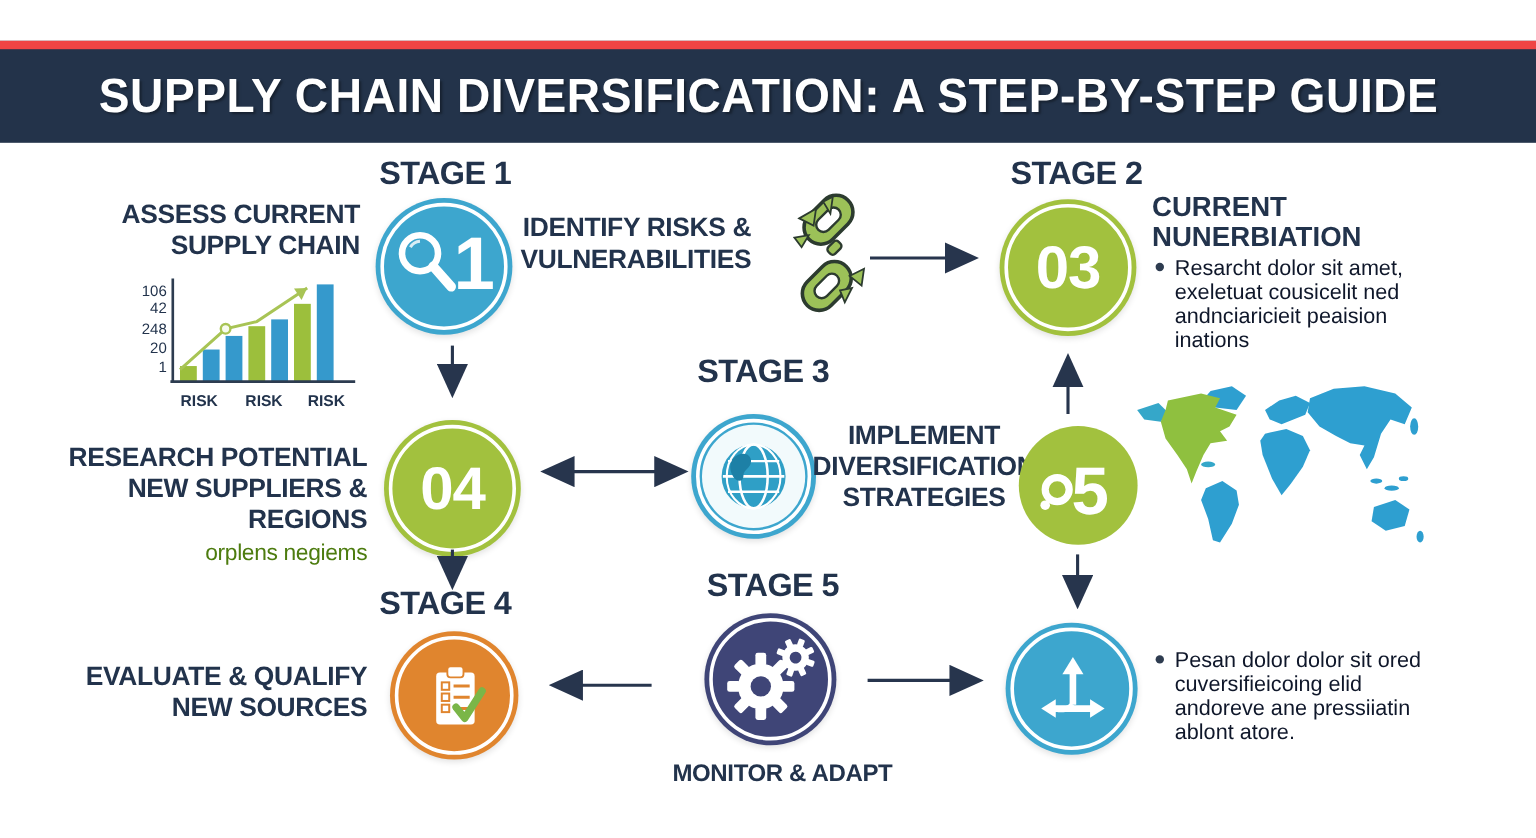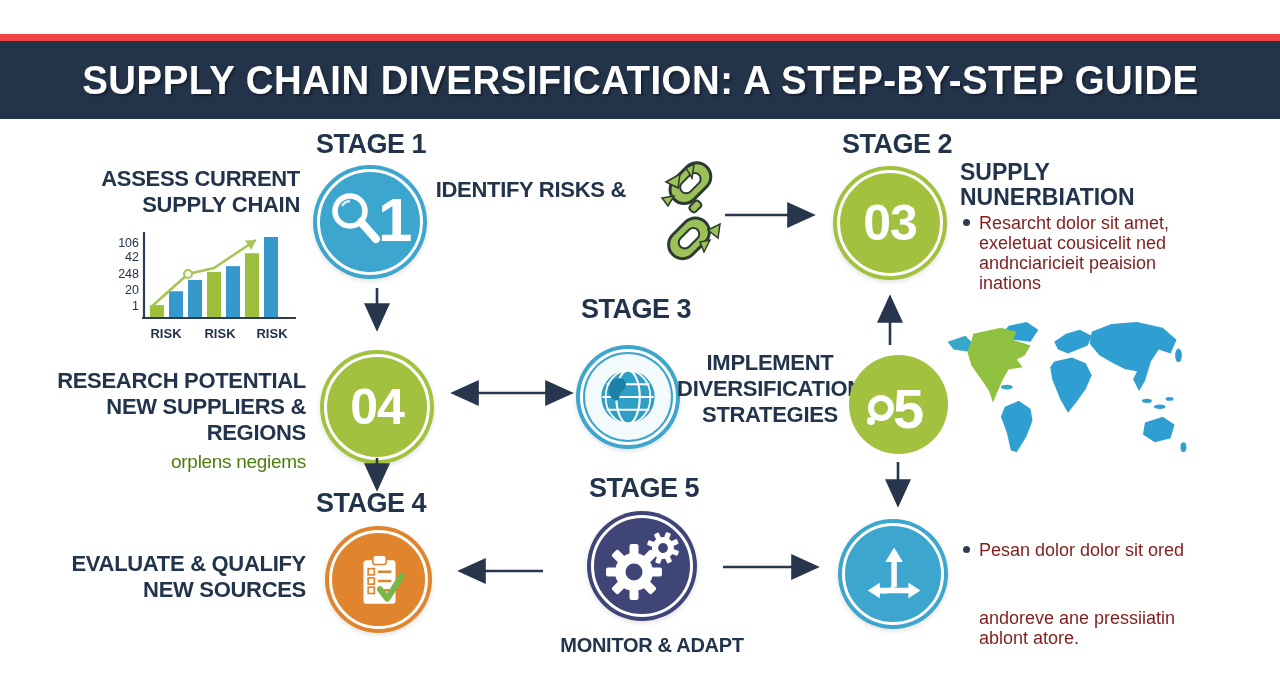--- a/index.html
+++ b/index.html
@@ -9,21 +9,21 @@
   .band{position:absolute;left:0;top:34px;width:1280px;height:78px;background:#23334a;
         border-top:7px solid #ef4444;display:flex;align-items:center;justify-content:center;}
   .band h1{margin:0;color:#fff;font-size:40px;font-weight:bold;letter-spacing:.5px;white-space:nowrap;
            transform:scaleX(.96);text-shadow:2px 2px 2px rgba(0,0,0,.35);}
   
   .tblock{position:absolute;font-weight:bold;}
   .tblock span{display:block;}
   .stage-label{position:absolute;font-weight:bold;font-size:27px;text-align:center;letter-spacing:-.5px;}
   .cap{font-size:22px;line-height:26px;letter-spacing:-.3px;}
   .sub{font-weight:normal;font-size:19px;margin-top:3px;color:#4d7c0f;}
-  .bullets{position:absolute;font-size:18px;line-height:20px;color:#7f1d1d;display:flex;gap:9px;}
+  .bullets{position:absolute;font-size:18px;line-height:20px;color:#0f172a;display:flex;gap:9px;}
   .bullets .dot{width:7px;height:7px;border-radius:50%;background:#2e3c50;margin-top:6px;flex:0 0 auto;}
   .heading2{font-size:23px;line-height:25px;font-weight:bold;color:#22334c;}
   
   .badge{position:absolute;border-radius:50%;display:flex;align-items:center;justify-content:center;
          box-shadow:0 2px 5px rgba(0,0,0,.12);}
   .badge .ring{position:absolute;inset:4px;border:3px solid #fff;border-radius:50%;}
   .badge .num{position:relative;color:#fff;font-weight:bold;font-size:50px;letter-spacing:-1px;}
   .blue{background:#3da6ce;}
   .green{background:#a2c13e;}
   .orange{background:#e0852e;}
@@ -75,20 +75,21 @@
     <svg width="96" height="78" viewBox="0 0 96 78" style="position:relative;">
       <circle cx="28" cy="28" r="15" fill="none" stroke="#fff" stroke-width="5.5"></circle>
       <path d="M20,23 a10,10 0 0 1 8,-5" stroke="#fff" stroke-width="2.5" fill="none" opacity=".8"></path>
       <line x1="39" y1="39" x2="54" y2="56" stroke="#fff" stroke-width="8" stroke-linecap="round"></line>
       <text x="56" y="58" font-size="62" font-weight="bold" fill="#fff">1</text>
     </svg>
   </div>
 
   <div class="tblock cap" style="left:420px;top:177px;width:206px;text-align:right;">
     <span>IDENTIFY RISKS &amp;</span>
+    <span>VULNERABILITIES</span>
   </div>
 
   <svg style="position:absolute;left:628px;top:158px;" width="122" height="105" viewBox="0 0 122 105">
     <g transform="rotate(-45 61 52)">
       <rect x="18" y="58" width="46" height="28" rx="14" fill="#9cc158" stroke="#2c3b2f" stroke-width="3"></rect>
       <rect x="29" y="66" width="24" height="12" rx="6" fill="#fff" stroke="#2c3b2f" stroke-width="2"></rect>
       <rect x="58" y="20" width="46" height="28" rx="14" fill="#9cc158" stroke="#2c3b2f" stroke-width="3"></rect>
       <rect x="69" y="28" width="24" height="12" rx="6" fill="#fff" stroke="#2c3b2f" stroke-width="2"></rect>
       <rect x="62" y="50" width="12" height="8" rx="3" fill="#9cc158" stroke="#2c3b2f" stroke-width="2"></rect>
     </g>
@@ -100,21 +101,21 @@
       <path d="M72,84 L82,82 L76,94 Z"></path>
     </g>
   </svg>
 
   <div class="stage-label" style="left:817px;top:129px;width:160px;">STAGE 2</div>
   <div class="badge green" style="left:833px;top:166px;width:114px;height:114px;">
     <span class="ring"></span>
     <span class="num">03</span>
   </div>
   <div class="tblock" style="left:960px;top:160px;width:240px;text-align:left;">
-    <span class="heading2">SUPPLY</span>
+    <span class="heading2">CURRENT</span>
     <span class="heading2">NUNERBIATION</span>
   </div>
   <div class="bullets" style="left:963px;top:213px;width:235px;">
     <span class="dot"></span>
     <div>
       <span style="display:block;">Resarcht dolor sit amet,</span>
       <span style="display:block;">exeletuat cousicelit ned</span>
       <span style="display:block;">andnciaricieit peaision</span>
       <span style="display:block;">inations</span>
     </div>
@@ -245,21 +246,22 @@
       <path d="M31,42 C28,46 22,46 18,45" stroke="#fff" stroke-width="4.5" fill="none"></path>
       <line x1="14" y1="45" x2="48" y2="45" stroke="#fff" stroke-width="5"></line>
       <path d="M7,45 L18,38 L18,52 Z" fill="#fff"></path>
       <path d="M55,45 L44,38 L44,52 Z" fill="#fff"></path>
     </svg>
   </div>
   <div class="bullets" style="left:963px;top:540px;width:235px;">
     <span class="dot"></span>
     <div>
       <span style="display:block;">Pesan dolor dolor sit ored</span>
-      <span style="display:block;margin-top:48px;">andoreve ane pressiiatin</span>
+      <span style="display:block;">cuversifieicoing elid</span>
+      <span style="display:block;">andoreve ane pressiiatin</span>
       <span style="display:block;">ablont atore.</span>
     </div>
   </div>
 
   <svg class="overlay" width="1280" height="698" viewBox="0 0 1280 698">
     <defs>
       <marker id="ah" markerWidth="11" markerHeight="10" refX="8" refY="5" orient="auto-start-reverse">
         <path d="M0,0 L11,5 L0,10 Z" fill="#27354d"></path>
       </marker>
     </defs>

